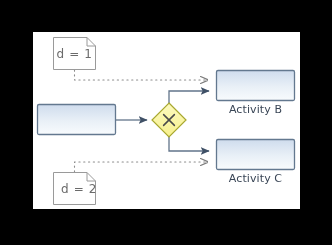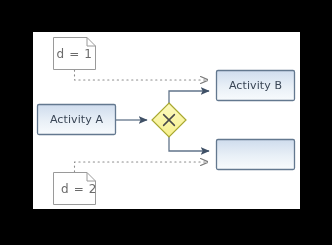--- a/index.html
+++ b/index.html
@@ -40,20 +40,21 @@
     align-items: center;
     justify-content: center;
     pointer-events: none;
     white-space: nowrap;
   }
   .activity-label {
     font-family: "DejaVu Sans", sans-serif;
     font-size: 11px;
     color: #3a4656;
     letter-spacing: 0.1px;
+    margin-top: 24px;
   }
   .note-label {
     font-family: "DejaVu Sans", sans-serif;
     font-size: 12px;
     color: #6b6b6b;
     letter-spacing: 0.6px;
   }
 </style>
 </head>
 <body>
@@ -124,20 +125,20 @@
     </g>
 
     <g>
       <path d="M 53.5 172.5 L 87 172.5 L 95.5 181 L 95.5 204.5 L 53.5 204.5 Z" fill="#ffffff" stroke="#9a9a9a" stroke-width="1" stroke-linejoin="miter"></path>
       <path d="M 87 172.5 L 87 181 L 95.5 181" fill="none" stroke="#9a9a9a" stroke-width="1"></path>
     </g>
   </svg>
 
   <div class="node-label note-label" style="left:53px; top:37px; width:43px; height:33px;">d = 1</div>
 
-  <div class="node-label activity-label" style="left:37px; top:104px; width:79px; height:31px;">Activity A</div>
 
   <div class="node-label activity-label" style="left:216px; top:70px; width:79px; height:31px;">Activity B</div>
 
+  <div class="node-label activity-label" style="left:216px; top:139px; width:79px; height:31px;">Activity C</div>
 
   <div class="node-label note-label" style="left:53px; top:172px; width:52px; height:33px;">d = 2</div>
 
 </div>
 
 </body></html>

